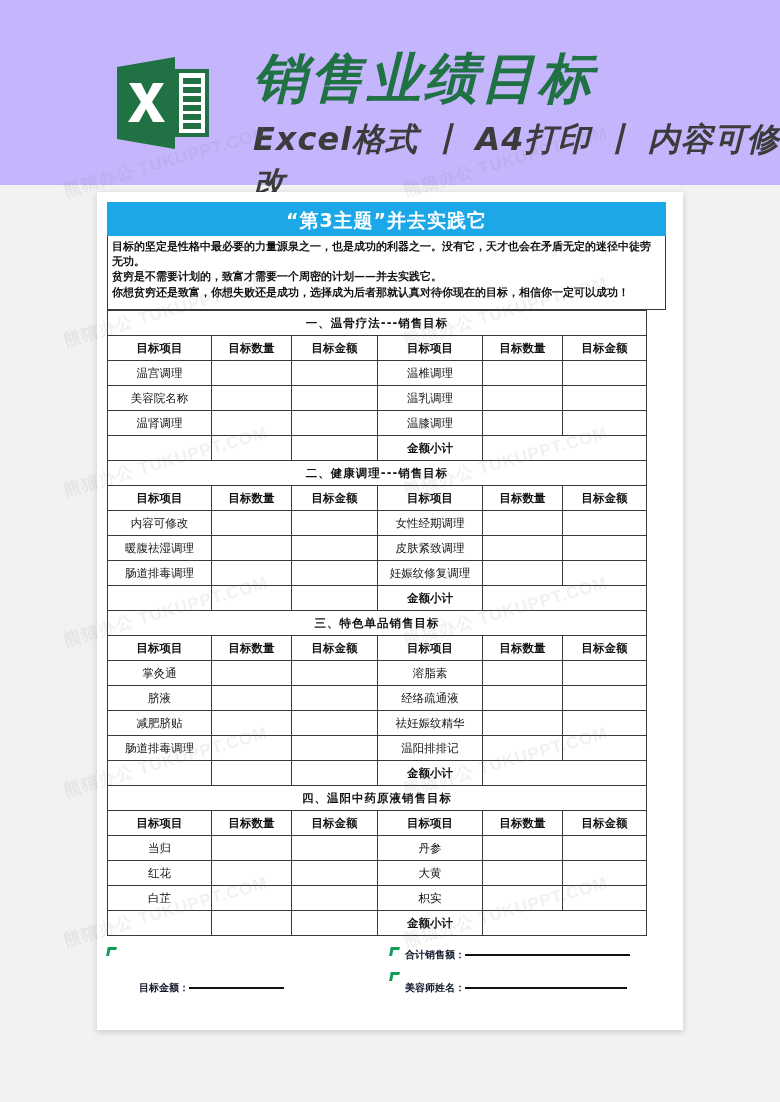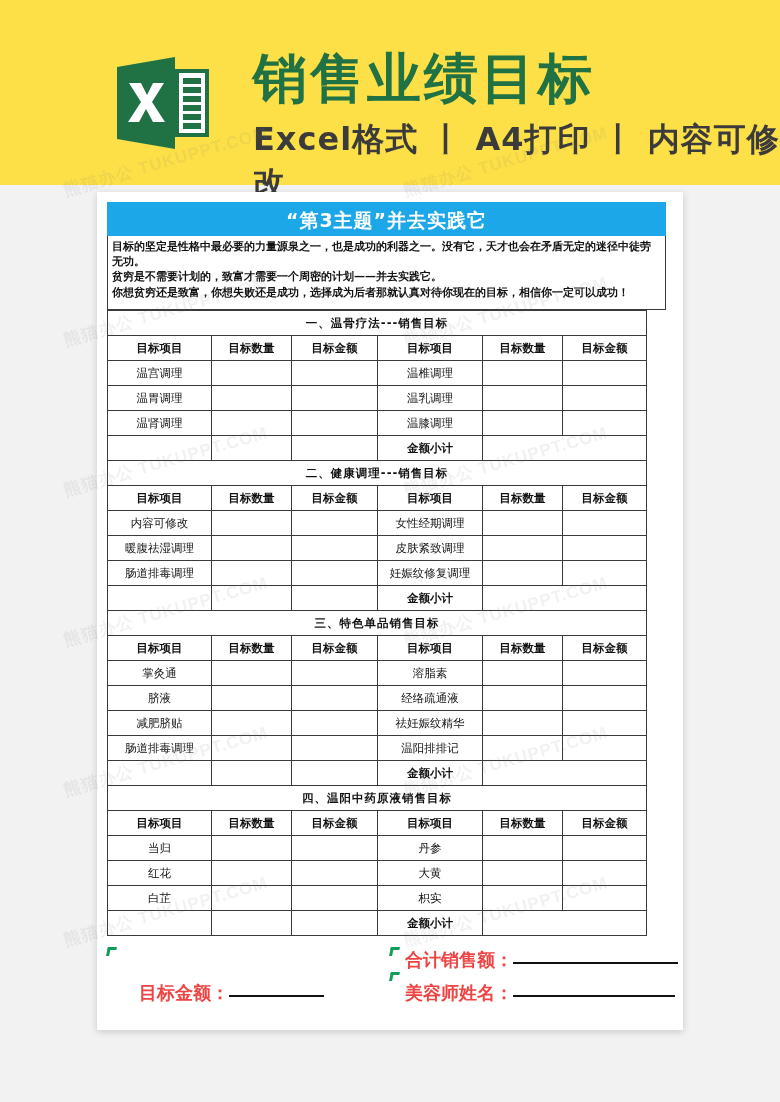--- a/index.html
+++ b/index.html
@@ -24,21 +24,22 @@
     font-weight:bold;
     color:rgba(120,120,120,0.10);
     white-space:nowrap;
     transform:rotate(-16deg);
     letter-spacing:1px;
   }
 
   
   .promo{
     position:absolute;left:0;top:0;width:780px;height:185px;
-    background:#fde047;
+    background:#c4b5fd;
+    font-style:italic;
   }
   .logo{
     position:absolute;left:113px;top:53px;width:100px;height:100px;
   }
   .promo-text{
     position:absolute;left:253px;top:48px;
   }
   .promo-title{
     font-size:54px;font-weight:bold;color:#207245;
     letter-spacing:3px;line-height:62px;
@@ -132,21 +133,21 @@
     font-family:"DejaVu Sans","Liberation Sans",sans-serif;
   }
   .fcorner{
     position:absolute;width:6px;height:6px;
     border-top:3px solid #0f9d58;
     border-left:3px solid #0f9d58;
     transform:skewX(-12deg);
   }
   .fline{
     position:absolute;
-    font-size:18px;font-weight:bold;color:#ef4444;
+    font-size:10px;font-weight:bold;color:#0f172a;
     white-space:nowrap;
   }
   .rule{
     display:inline-block;
     border-bottom:2px solid #111;
     vertical-align:2px;
   }
 </style>
 </head>
 <body>
@@ -224,21 +225,21 @@
         </tr>
         <tr>
           <td class="item">温宫调理</td>
           <td class="blank"></td>
           <td class="blank"></td>
           <td class="item">温椎调理</td>
           <td class="blank"></td>
           <td class="blank"></td>
         </tr>
         <tr>
-          <td class="item">温胃调理</td>
+          <td class="item">美容院名称</td>
           <td class="blank"></td>
           <td class="blank"></td>
           <td class="item">温乳调理</td>
           <td class="blank"></td>
           <td class="blank"></td>
         </tr>
         <tr>
           <td class="item">温肾调理</td>
           <td class="blank"></td>
           <td class="blank"></td>

